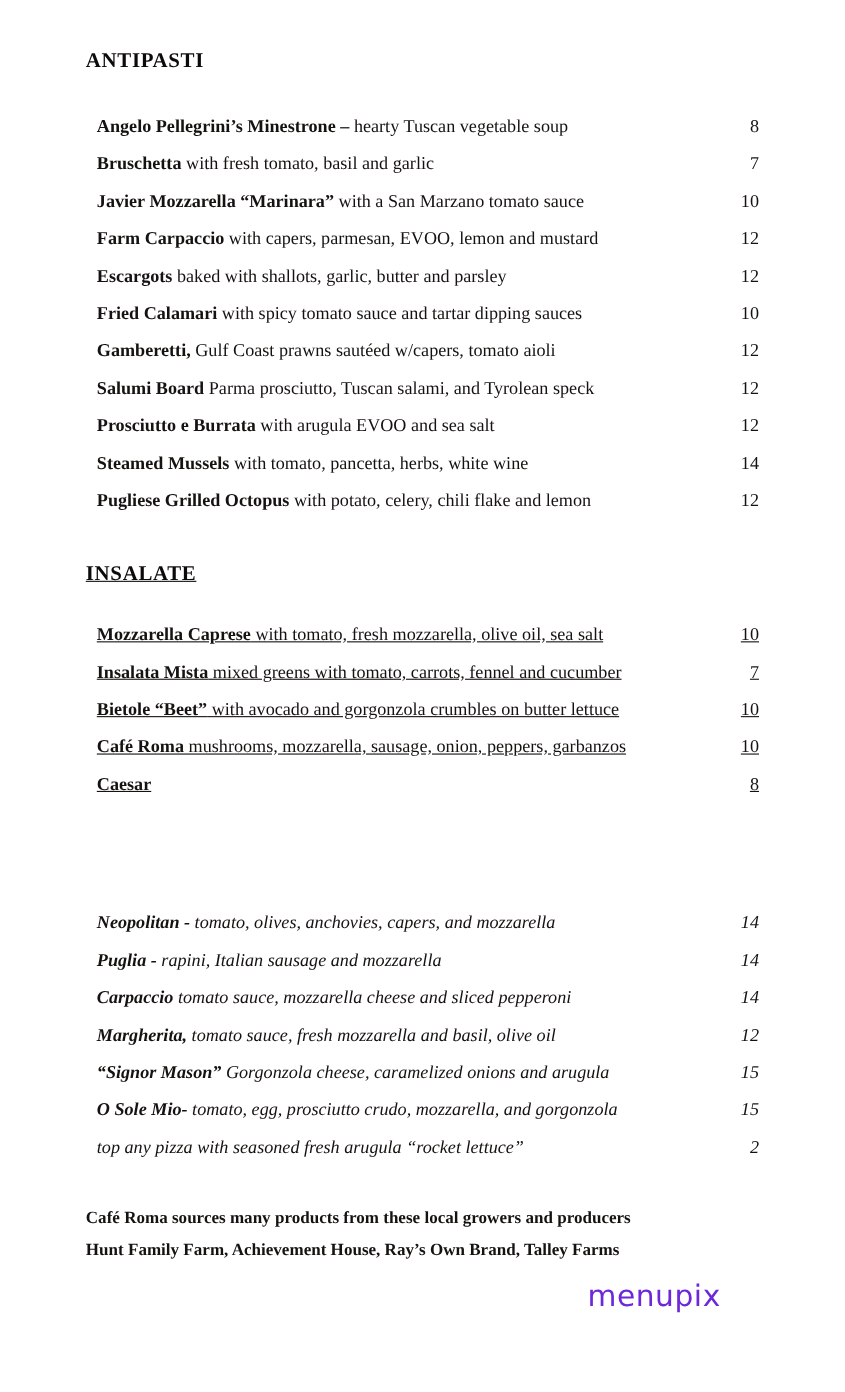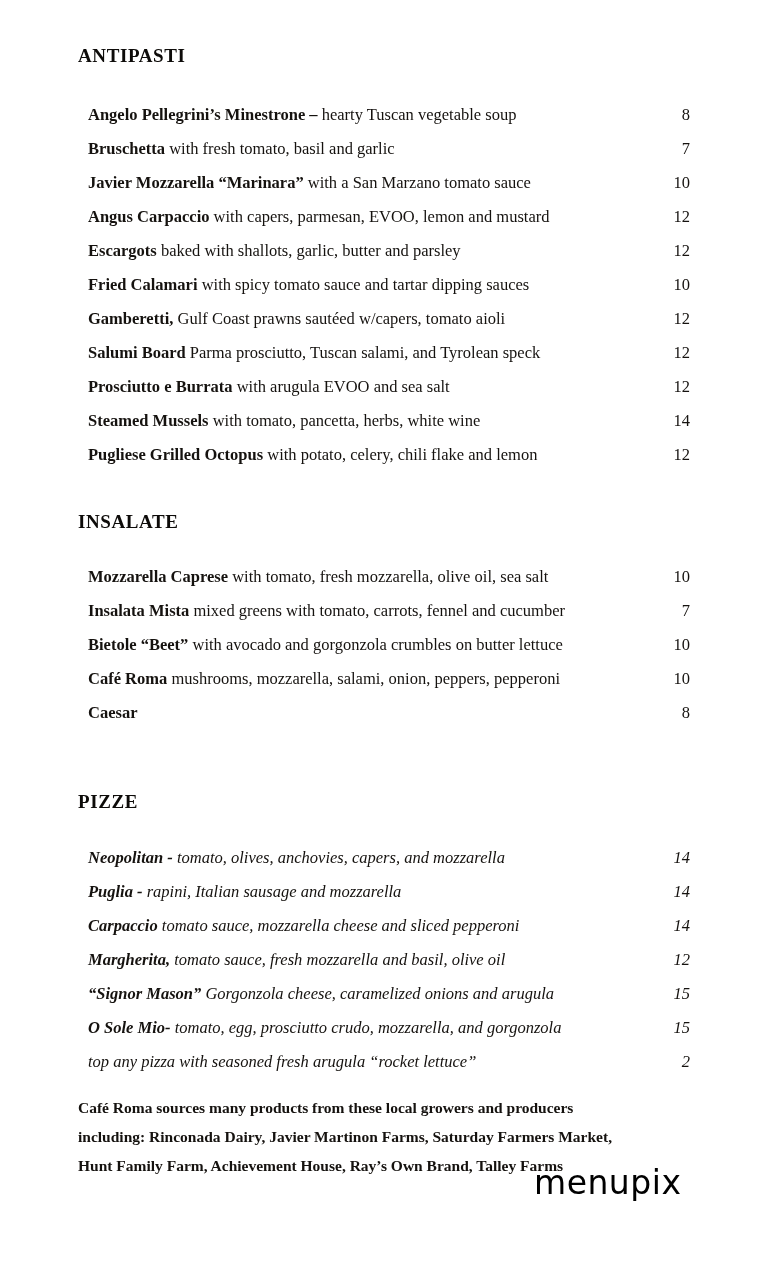--- a/index.html
+++ b/index.html
@@ -75,21 +75,21 @@
     text-align: right;
     font-size: 16.5px;
     line-height: 34px;
     font-weight: normal;
   }
 
   
   #section-antipasti { top: 46px; }
   #section-antipasti .items { margin-top: 33px; }
 
-  #section-insalate { top: 512px; }
+  #section-insalate { top: 512px; text-decoration: underline; }
   #section-insalate .items { margin-top: 29px; }
 
   #section-pizze { top: 792px; }
   #section-pizze .items { margin-top: 30px; font-style: italic; }
 
   .footer-note {
     position: absolute;
     left: 78px;
     top: 1093px;
     width: 620px;
@@ -99,23 +99,23 @@
     color: #15120f;
   }
 
   .footer-note p { white-space: nowrap; }
 
   .watermark {
     position: absolute;
     left: 534px;
     top: 1163px;
     font-family: "DejaVu Sans", "Liberation Sans", sans-serif;
-    font-size: 33px;
+    font-size: 27px;
     letter-spacing: 0.5px;
-    color: #000000;
+    color: #6d28d9;
     user-select: none;
     font-weight: 400;
   }
 </style>
 </head>
 <body>
 
 <div class="menu-page">
 
   <div class="section" id="section-antipasti">
@@ -127,21 +127,21 @@
         </li>
         <li class="menu-row">
           <div class="row-text"><span class="row-name">Bruschetta</span><span class="row-desc"> with fresh tomato, basil and garlic</span></div>
           <div class="row-price">7</div>
         </li>
         <li class="menu-row">
           <div class="row-text"><span class="row-name">Javier Mozzarella “Marinara”</span><span class="row-desc"> with a San Marzano tomato sauce</span></div>
           <div class="row-price">10</div>
         </li>
         <li class="menu-row">
-          <div class="row-text"><span class="row-name">Angus Carpaccio</span><span class="row-desc"> with capers, parmesan, EVOO, lemon and mustard</span></div>
+          <div class="row-text"><span class="row-name">Farm Carpaccio</span><span class="row-desc"> with capers, parmesan, EVOO, lemon and mustard</span></div>
           <div class="row-price">12</div>
         </li>
         <li class="menu-row">
           <div class="row-text"><span class="row-name">Escargots</span><span class="row-desc"> baked with shallots, garlic, butter and parsley</span></div>
           <div class="row-price">12</div>
         </li>
         <li class="menu-row">
           <div class="row-text"><span class="row-name">Fried Calamari</span><span class="row-desc"> with spicy tomato sauce and tartar dipping sauces</span></div>
           <div class="row-price">10</div>
         </li>
@@ -177,32 +177,31 @@
         </li>
         <li class="menu-row">
           <div class="row-text"><span class="row-name">Insalata Mista</span><span class="row-desc"> mixed greens with tomato, carrots, fennel and cucumber</span></div>
           <div class="row-price">7</div>
         </li>
         <li class="menu-row">
           <div class="row-text"><span class="row-name">Bietole “Beet”</span><span class="row-desc"> with avocado and gorgonzola crumbles on butter lettuce</span></div>
           <div class="row-price">10</div>
         </li>
         <li class="menu-row">
-          <div class="row-text"><span class="row-name">Café Roma</span><span class="row-desc"> mushrooms, mozzarella, salami, onion, peppers, pepperoni</span></div>
+          <div class="row-text"><span class="row-name">Café Roma</span><span class="row-desc"> mushrooms, mozzarella, sausage, onion, peppers, garbanzos</span></div>
           <div class="row-price">10</div>
         </li>
         <li class="menu-row">
           <div class="row-text"><span class="row-name">Caesar</span><span class="row-desc"></span></div>
           <div class="row-price">8</div>
         </li>
       </ul>
   </div>
 
   <div class="section" id="section-pizze">
-    <div class="section-title">PIZZE</div>
     <ul class="items">
         <li class="menu-row">
           <div class="row-text"><span class="row-name">Neopolitan -</span><span class="row-desc"> tomato, olives, anchovies, capers, and mozzarella</span></div>
           <div class="row-price">14</div>
         </li>
         <li class="menu-row">
           <div class="row-text"><span class="row-name">Puglia -</span><span class="row-desc"> rapini, Italian sausage and mozzarella</span></div>
           <div class="row-price">14</div>
         </li>
         <li class="menu-row">
@@ -223,19 +222,18 @@
         </li>
         <li class="menu-row">
           <div class="row-text"><span class="row-name"></span><span class="row-desc">top any pizza with seasoned fresh arugula “rocket lettuce”</span></div>
           <div class="row-price">2</div>
         </li>
       </ul>
   </div>
 
   <div class="footer-note">
       <p>Café Roma sources many products from these local growers and producers</p>
-      <p>including: Rinconada Dairy, Javier Martinon Farms, Saturday Farmers Market,</p>
       <p>Hunt Family Farm, Achievement House, Ray’s Own Brand, Talley Farms</p>
     </div>
 
   <div class="watermark">menupix</div>
 
 </div>
 
 </body></html>

